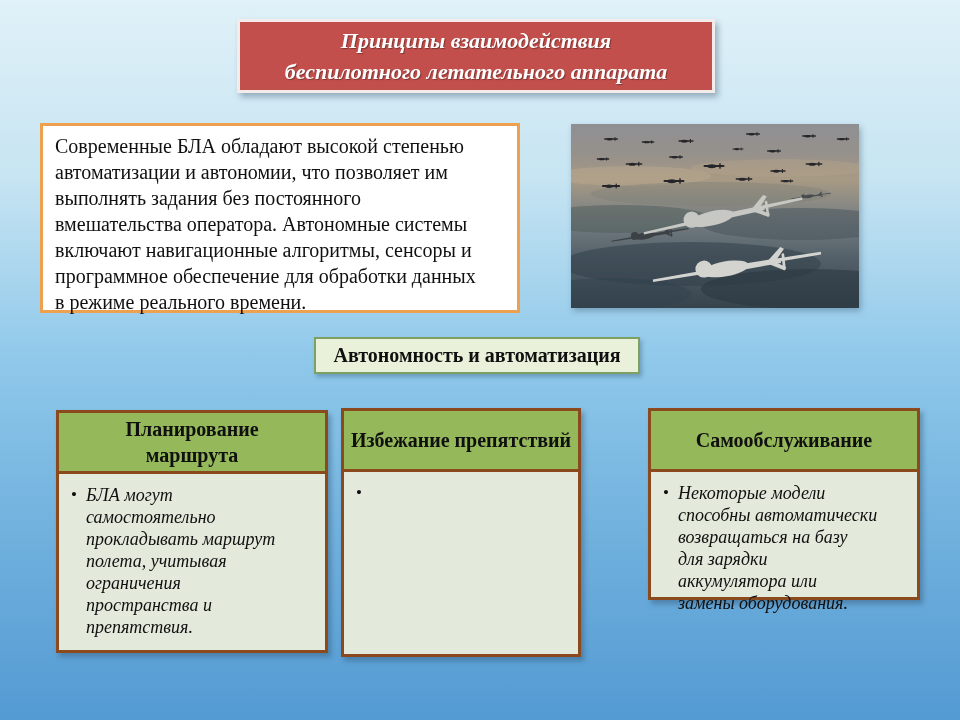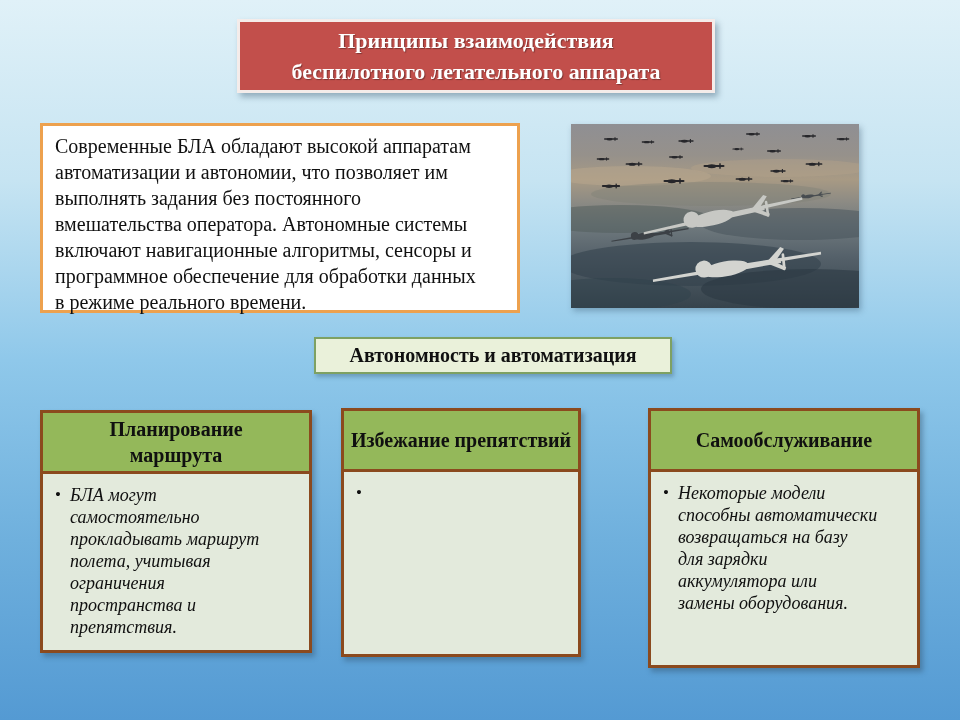--- a/index.html
+++ b/index.html
@@ -16,58 +16,58 @@
       var(--bg_mid,#8fc8ea) 50%,
       #6fb0dd 75%,
       var(--bg_bottom,#549ad3) 100%);
   }
   .title-box{
     position:absolute;left:237px;top:19px;width:478px;height:74px;
     box-sizing:border-box;
     background:var(--title_bg,#c24f4b);
     border:3px solid var(--title_border,#f4ecea);
     box-shadow:3px 4px 6px rgba(50,80,105,.4);
-    display:flex;align-items:center;justify-content:center;
+    display:flex;align-items:center;justify-content:center;font-style:italic;
   }
   .title-text{
     color:#ffffff;font-weight:bold;font-size:22px;line-height:1.42;
     text-align:center;white-space:pre-line;
     text-shadow:1px 1px 1px rgba(0,0,0,.35);
   }
   .intro-box{
     position:absolute;left:40px;top:123px;width:480px;height:190px;
     box-sizing:border-box;background:#ffffff;
     border:3px solid var(--intro_border,#eda14e);
     padding:7px 12px;
   }
   .intro-text{margin:0;font-size:20px;line-height:26px;white-space:pre-line;}
   .hero{
     position:absolute;left:571px;top:124px;width:288px;height:184px;margin:0;
     box-shadow:2px 3px 6px rgba(40,70,95,.35);
   }
   .hero svg{display:block;}
   .section-label{
-    position:absolute;left:314px;top:337px;width:358px;height:37px;
+    position:absolute;left:314px;top:337px;width:326px;height:37px;
     box-sizing:border-box;
     background:var(--label_bg,#eaf1da);
     border:2px solid var(--label_border,#7ea163);
     box-shadow:2px 3px 4px rgba(50,80,105,.35);
     display:flex;align-items:center;justify-content:center;
     font-weight:bold;font-size:20px;
   }
   .card{
     position:absolute;box-sizing:border-box;
     border:3px solid var(--card_border,#8b4a1e);
     background:var(--card_body_bg,#e3eadc);
     box-shadow:3px 4px 5px rgba(45,75,100,.4);
     display:flex;flex-direction:column;
   }
-  .card-1{left:40px;top:410px;width:272px;height:243px;}
+  .card-1{left:56px;top:410px;width:272px;height:243px;}
   .card-2{left:341px;top:408px;width:240px;height:249px;}
-  .card-3{left:648px;top:408px;width:272px;height:260px;}
+  .card-3{left:648px;top:408px;width:272px;height:192px;}
   .card-header{
     background:var(--header_bg,#94b85a);
     border-bottom:3px solid var(--card_border,#8b4a1e);
     min-height:61px;box-sizing:border-box;
     display:flex;align-items:center;justify-content:center;
     text-align:center;font-weight:bold;font-size:20px;line-height:1.3;
     white-space:pre-line;padding:2px 6px;
   }
   .card-body{
     flex:1;display:flex;align-items:flex-start;gap:9px;
@@ -80,21 +80,21 @@
 <body>
 
 <div class="slide">
 
   <div class="title-box">
     <div class="title-text">Принципы взаимодействия
 беспилотного летательного аппарата</div>
   </div>
 
   <div class="intro-box">
-    <p class="intro-text">Современные БЛА обладают высокой аппаратам
+    <p class="intro-text">Современные БЛА обладают высокой степенью
 автоматизации и автономии, что позволяет им
 выполнять задания без постоянного
 вмешательства оператора. Автономные системы
 включают навигационные алгоритмы, сенсоры и
 программное обеспечение для обработки данных
 в режиме реального времени.</p>
   </div>
 
   <figure class="hero" role="img" aria-label="Группа беспилотных летательных аппаратов в полёте над облаками">
     <svg viewBox="0 0 288 184" width="288" height="184" preserveAspectRatio="none">

